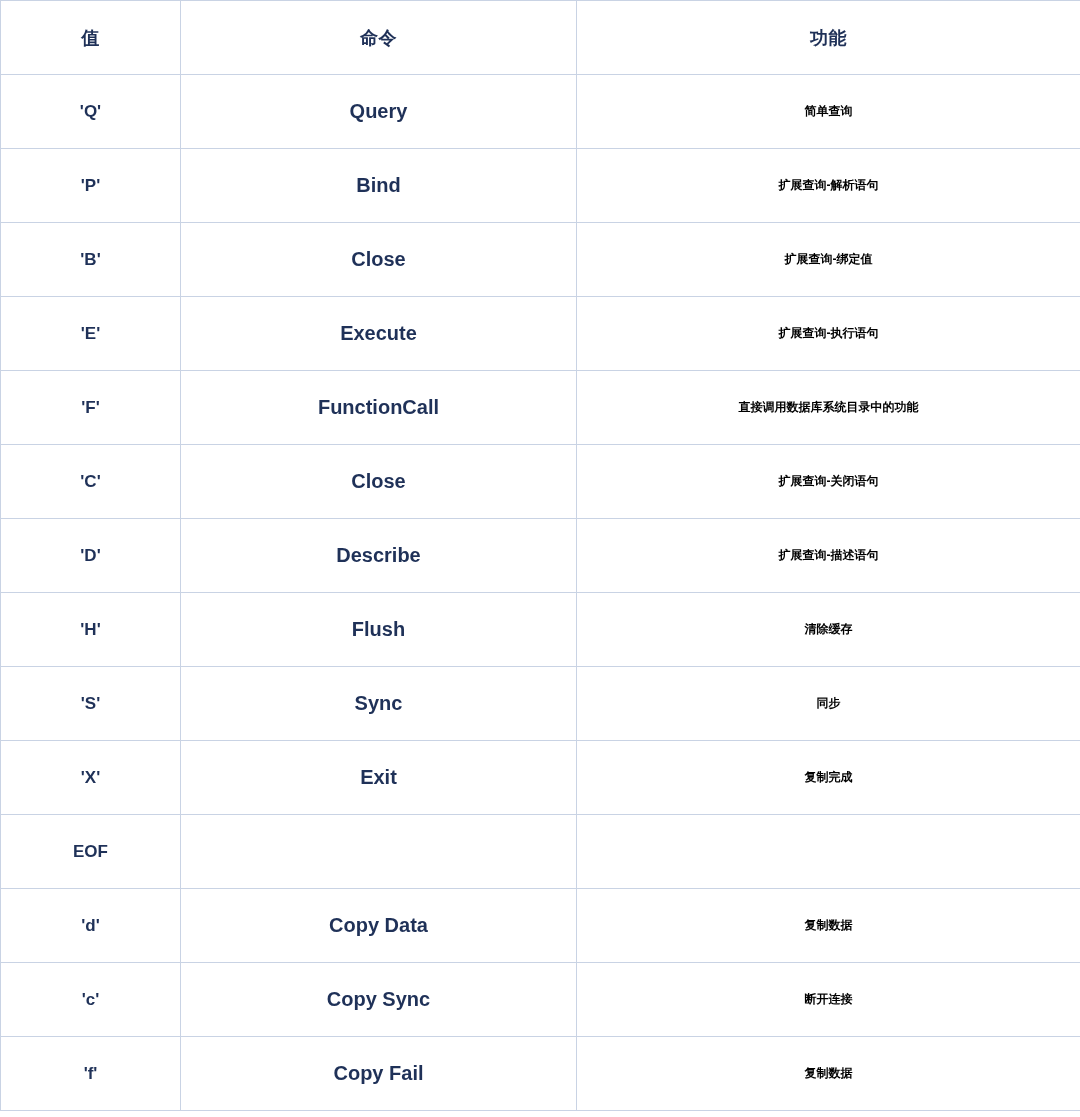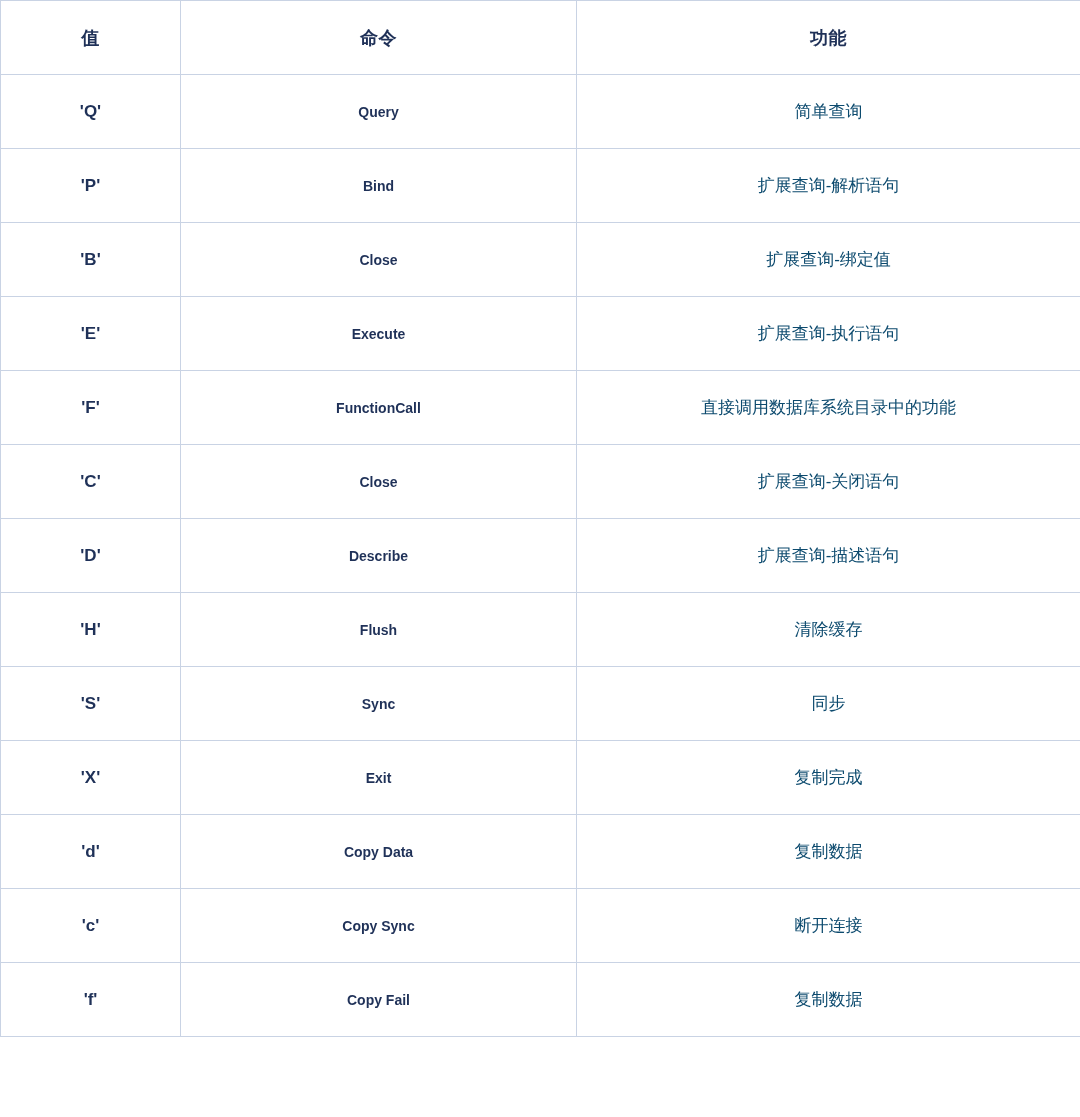--- a/index.html
+++ b/index.html
@@ -36,28 +36,28 @@
     font-weight: 700;
     color: #1f3158;
     letter-spacing: 0.5px;
   }
   td.cell-value {
     font-size: 17px;
     font-weight: 700;
     color: #1f3158;
   }
   td.cell-command {
-    font-size: 14px;
+    font-size: 20px;
     font-weight: 700;
     color: #1f3158;
   }
   td.cell-function {
-    font-size: 17px;
-    font-weight: 400;
-    color: #0c4a6e;
+    font-size: 12px;
+    font-weight: 700;
+    color: #000000;
   }
   
   table.cmd-table tr > *:first-child { border-left: 1px solid #c9d3e4; }
   table.cmd-table tr > *:last-child { border-right: 1px solid #c9d3e4; }
 </style>
 </head>
 <body>
 
 <table class="cmd-table">
   <colgroup>
@@ -117,20 +117,25 @@
       <td class="cell-value">'S'</td>
       <td class="cell-command">Sync</td>
       <td class="cell-function">同步</td>
     </tr>
     <tr>
       <td class="cell-value">'X'</td>
       <td class="cell-command">Exit</td>
       <td class="cell-function">复制完成</td>
     </tr>
     <tr>
+      <td class="cell-value">EOF</td>
+      <td class="cell-command"></td>
+      <td class="cell-function"></td>
+    </tr>
+    <tr>
       <td class="cell-value">'d'</td>
       <td class="cell-command">Copy Data</td>
       <td class="cell-function">复制数据</td>
     </tr>
     <tr>
       <td class="cell-value">'c'</td>
       <td class="cell-command">Copy Sync</td>
       <td class="cell-function">断开连接</td>
     </tr>
     <tr>

